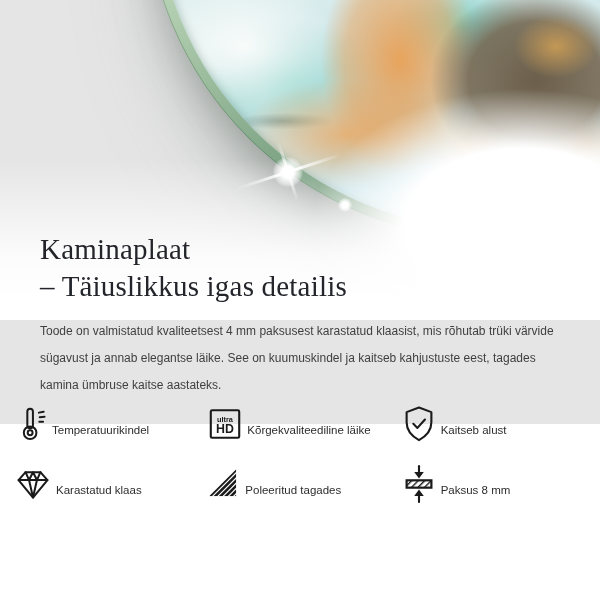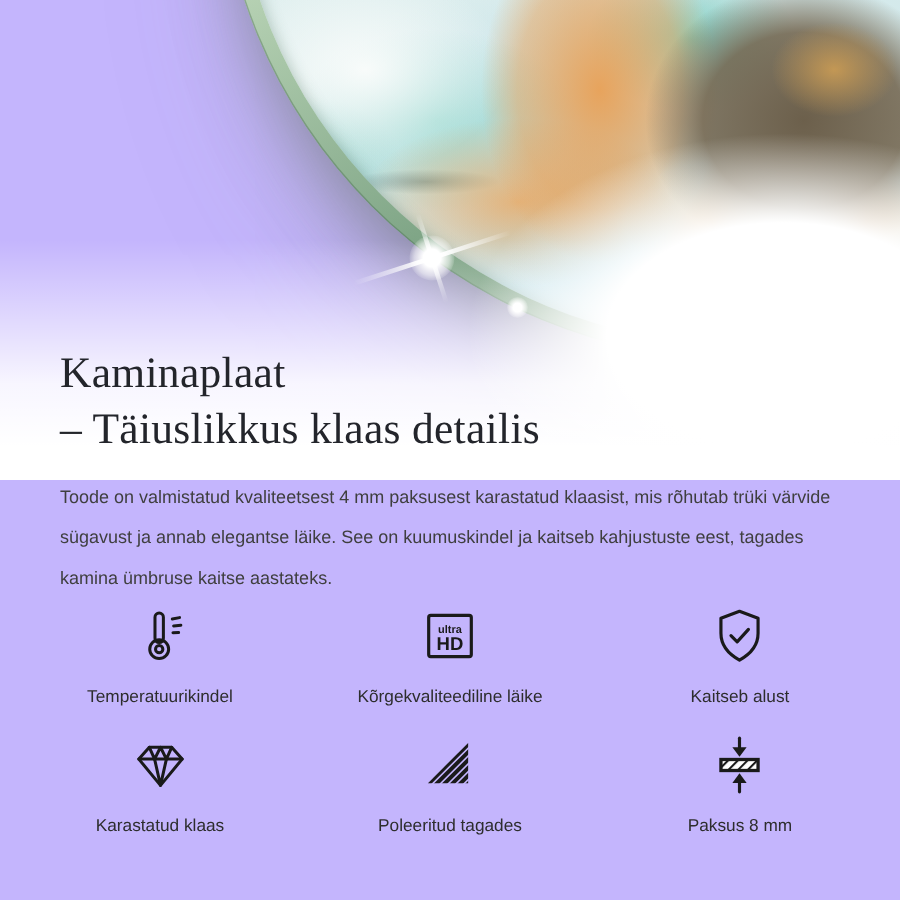--- a/index.html
+++ b/index.html
@@ -1,17 +1,17 @@
 <!DOCTYPE html>
 <html><head>
 <meta charset="utf-8">
 <style>
   html,body{margin:0;padding:0;width:600px;height:600px;background:#fff;overflow:hidden;
     font-family:"Liberation Sans",sans-serif;-webkit-font-smoothing:antialiased;}
-  .page{position:relative;width:600px;height:600px;background:#c4b5fd;}
+  .page{position:relative;width:600px;height:424px;background:#e5e5e5;}
 
   
   .hero{position:absolute;left:0;top:0;width:600px;height:320px;overflow:hidden;pointer-events:none;}
   .plate{position:absolute;left:145px;top:-460px;width:700px;height:700px;border-radius:50%;
     box-sizing:border-box;padding:10px;
     background:linear-gradient(155deg,#e3ecdf 18%,#b7d2b4 45%,#7ba283 68%,#58845f 92%);
     box-shadow:inset 0 0 0 1px rgba(60,95,70,.35),
                0 26px 46px -10px rgba(95,105,100,.5),
                0 60px 90px -18px rgba(130,140,135,.35);}
   .art{width:100%;height:100%;border-radius:50%;
@@ -49,21 +49,21 @@
 
   
   .content{position:absolute;left:40px;top:231px;width:524px;}
   h1{margin:0;font-family:"Liberation Serif",serif;font-weight:400;
      font-size:29px;line-height:37px;color:#23252b;letter-spacing:.2px;}
   .desc{margin:13px 0 0;font-size:12px;line-height:27px;color:#3f3f3f;}
 
   
   .features{position:absolute;left:10px;top:402px;width:580px;
     display:grid;grid-template-columns:repeat(3,1fr);row-gap:16px;}
-  .feature{display:flex;flex-direction:column;align-items:center;}
+  .feature{display:flex;flex-direction:row;align-items:center;}
   .feature .icon-box{height:44px;display:flex;align-items:center;justify-content:center;}
   .feature svg{display:block;}
   .feature .label{margin-top:12px;font-size:11.5px;line-height:14px;color:#2d2d2d;}
   svg text{font-family:"Liberation Sans",sans-serif;fill:#1a1a1a;}
   .stroke{fill:none;stroke:#1a1a1a;stroke-width:2.3;stroke-linecap:round;stroke-linejoin:round;}
 </style>
 </head>
 <body>
 
 <div class="page">
@@ -76,21 +76,21 @@
     <div class="glint g2"></div>
     <div class="sparkle">
       <div class="ray-h"></div>
       <div class="ray-v"></div>
       <div class="core"></div>
     </div>
   </div>
 
   <div class="content">
     <h1><span>Kaminaplaat</span><br>
-    <span>– Täiuslikkus klaas detailis</span></h1>
+    <span>– Täiuslikkus igas detailis</span></h1>
     <p class="desc">Toode on valmistatud kvaliteetsest 4 mm paksusest karastatud klaasist, mis rõhutab trüki värvide sügavust ja annab elegantse läike. See on kuumuskindel ja kaitseb kahjustuste eest, tagades kamina ümbruse kaitse aastateks.</p>
   </div>
 
   <div class="features">
 
     <div class="feature">
       <div class="icon-box">
         <svg width="42" height="44" viewBox="0 0 48 48">
           <circle class="stroke" cx="23" cy="34" r="7.2"></circle>
           <circle class="stroke" cx="23" cy="34" r="2.8" stroke-width="2"></circle>

